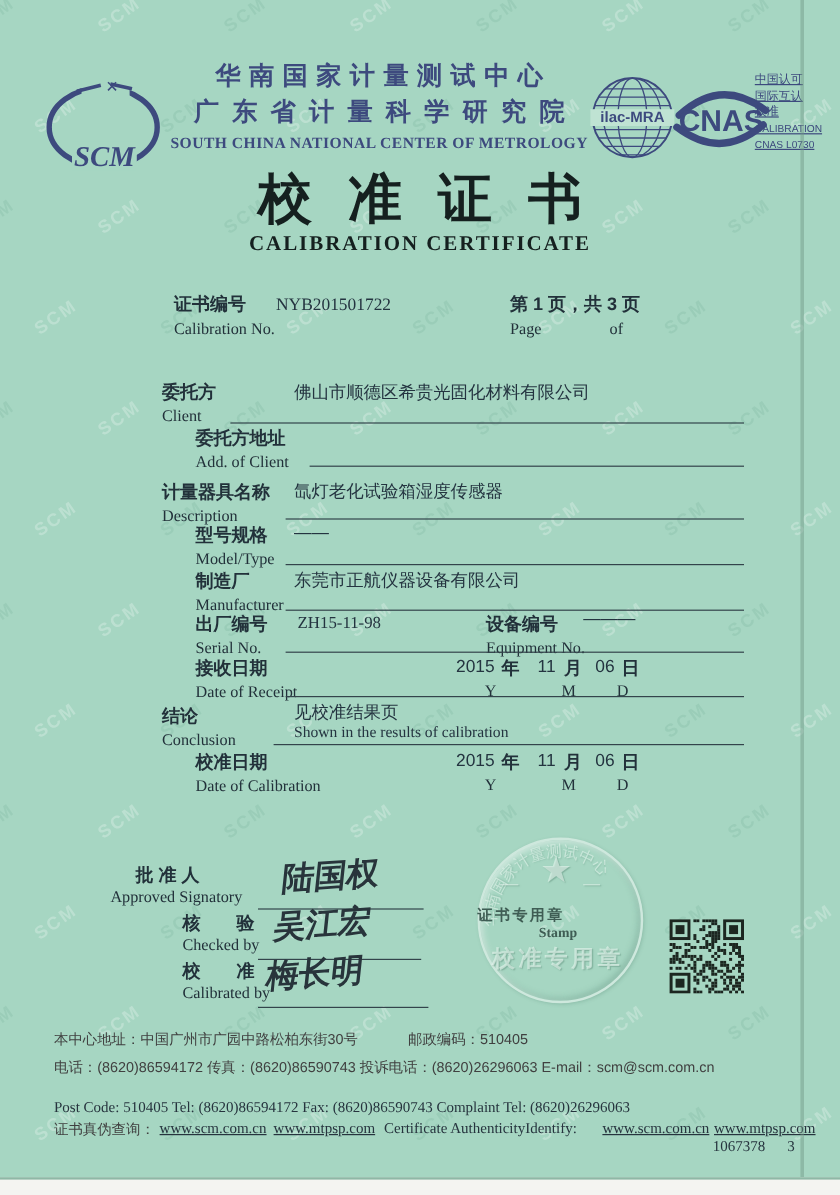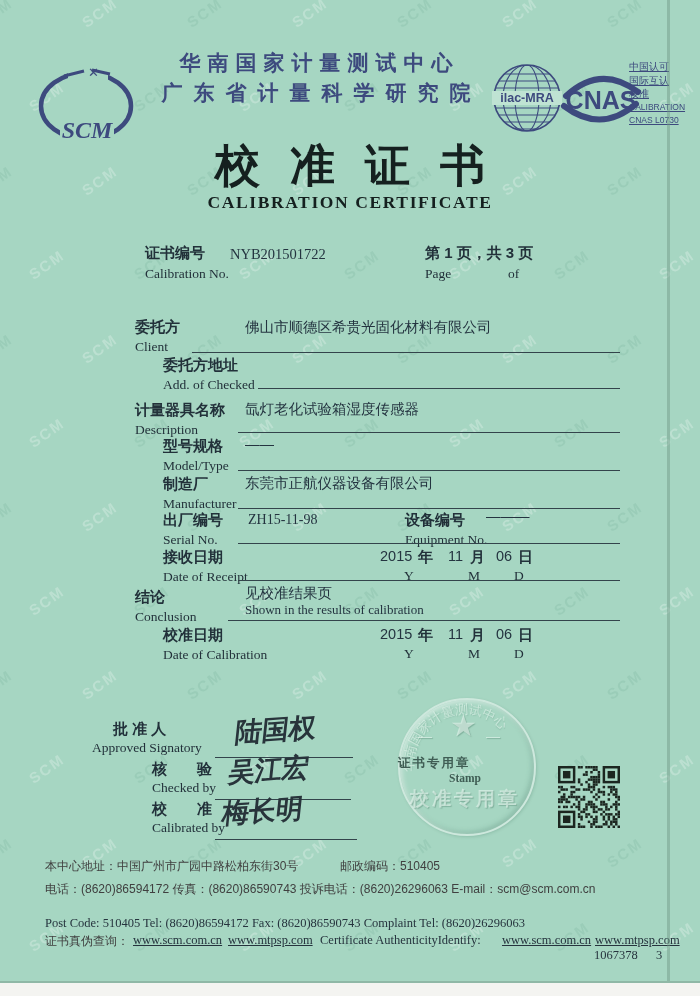--- a/index.html
+++ b/index.html
@@ -129,20 +129,21 @@
     <rect x="34" y="8" width="40" height="14" fill="#a6d6c2"></rect>
     <path d="M30 18 L50 13 M58 12 L76 16" stroke="#3d4a7e" stroke-width="3" fill="none"></path>
     <text x="54" y="19" font-size="13" font-weight="bold" fill="#3d4a7e">✕</text>
     <rect x="26" y="60" width="54" height="24" fill="#a6d6c2"></rect>
     <text x="53" y="80" text-anchor="middle" font-size="24" font-weight="bold" font-style="italic" font-family="'Liberation Serif',serif" fill="#3d4a7e">SCM</text>
   </svg>
 
   <div class="abs hdr-org">
     <div class="navy hdr-zh1">华南国家计量测试中心</div>
     <div class="navy hdr-zh2">广东省计量科学研究院</div>
+    <div class="navy hdr-en1">SOUTH CHINA NATIONAL CENTER OF METROLOGY</div>
   </div>
 
   <svg class="abs" style="left:490px;top:61px" width="74" height="74" viewBox="0 0 74 74">
     <defs>
         <clipPath id="gclip">
           <circle cx="37" cy="37" r="33"></circle>
         </clipPath>
       </defs>
     <circle cx="37" cy="37" r="33" fill="none" stroke="#3d4a7e" stroke-width="1.6"></circle>
     <g clip-path="url(#gclip)" stroke="#3d4a7e" stroke-width="1.1" fill="none">
@@ -177,21 +178,21 @@
   <div class="abs zh" style="left:425px;top:244px">第 1 页，共 3 页</div>
   <div class="abs en" style="left:425px;top:266px">Page</div>
   <div class="abs en" style="left:508px;top:266px">of</div>
 
   <div class="abs zh" style="left:135px;top:318px">委托方</div>
   <div class="abs en" style="left:135px;top:339px">Client</div>
   <div class="abs val" style="left:245px;top:318px">佛山市顺德区希贵光固化材料有限公司</div>
   <div class="line" style="left:192px;top:352px;width:428px"></div>
 
   <div class="abs zh" style="left:163px;top:356px">委托方地址</div>
-  <div class="abs en" style="left:163px;top:377px">Add. of Checked</div>
+  <div class="abs en" style="left:163px;top:377px">Add. of Client</div>
   <div class="line" style="left:258px;top:388px;width:362px"></div>
 
   <div class="abs zh" style="left:135px;top:401px">计量器具名称</div>
   <div class="abs en" style="left:135px;top:422px">Description</div>
   <div class="abs val" style="left:245px;top:400px">氙灯老化试验箱湿度传感器</div>
   <div class="line" style="left:238px;top:432px;width:382px"></div>
 
   <div class="abs zh" style="left:163px;top:437px">型号规格</div>
   <div class="abs en" style="left:163px;top:458px">Model/Type</div>
   <div class="abs val" style="left:245px;top:436px">——</div>

